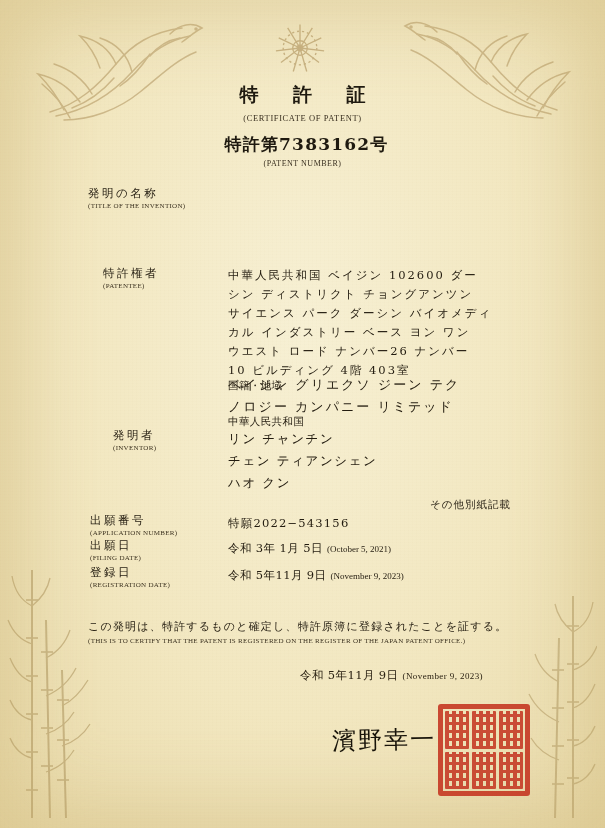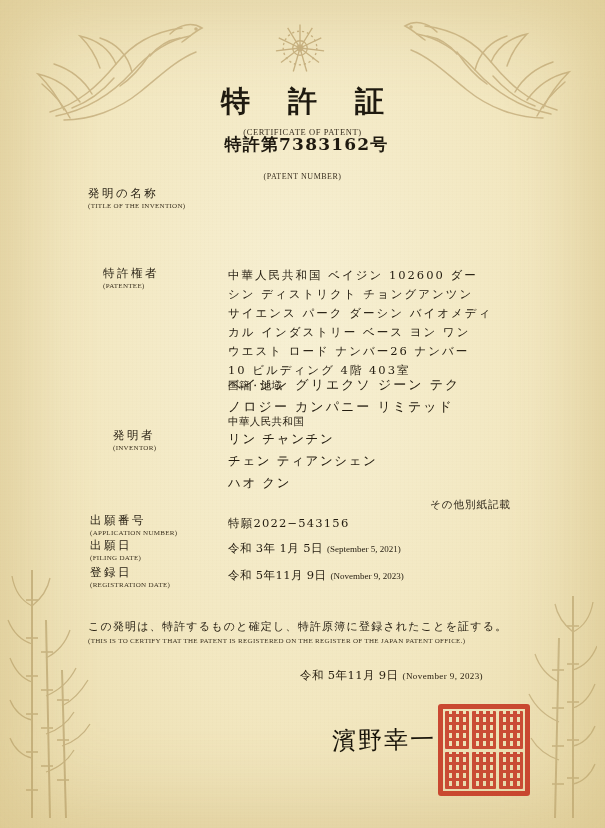--- a/index.html
+++ b/index.html
@@ -54,21 +54,21 @@
   
   .content {
     position: absolute;
     inset: 0;
     color: #2a2112;
   }
 
   .title-block { position: absolute; left: 0; right: 0; top: 82px; text-align: center; }
   .title-main {
     font-family: "DejaVu Serif", serif;
-    font-size: 29px;
+    font-size: 19px;
     letter-spacing: 14px;
     font-weight: 700;
     color: #1f1a10;
     text-indent: 14px;
   }
   .title-sub {
     font-family: "Liberation Serif", serif;
     font-size: 8.5px;
     letter-spacing: .6px;
     margin-top: 5px;
@@ -81,21 +81,21 @@
     font-size: 17px;
     font-weight: 700;
     letter-spacing: 1.2px;
     color: #1f1a10;
     padding-left: 8px;
   }
   .patnum-sub {
     font-family: "Liberation Serif", serif;
     font-size: 8px;
     letter-spacing: .5px;
-    margin-top: 16px;
+    margin-top: 3px;
     color: #3a3020;
   }
 
   .field { position: absolute; display: block; }
   .lbl-ja {
     font-family: "DejaVu Serif", serif;
     font-size: 11.5px;
     letter-spacing: 2.5px;
     color: #231c10;
     white-space: nowrap;
@@ -408,21 +408,21 @@
       <div class="lbl-en">(APPLICATION NUMBER)</div>
     </div>
     <div class="val" id="v-appno">特願2022−543156</div>
 
     <div class="field" id="f-filing">
       <div class="lbl-ja">出願日</div>
       <div class="lbl-en">(FILING DATE)</div>
     </div>
     <div class="val date-row" id="v-filing">
       <span>令和 3年 1月 5日</span>
-      <span class="gregorian">(September 5, 2021)</span>
+      <span class="gregorian">(October 5, 2021)</span>
     </div>
 
     <div class="field" id="f-reg">
       <div class="lbl-ja">登録日</div>
       <div class="lbl-en">(REGISTRATION DATE)</div>
     </div>
     <div class="val date-row" id="v-reg">
       <span>令和 5年11月 9日</span>
       <span class="gregorian">(November 9, 2023)</span>
     </div>

